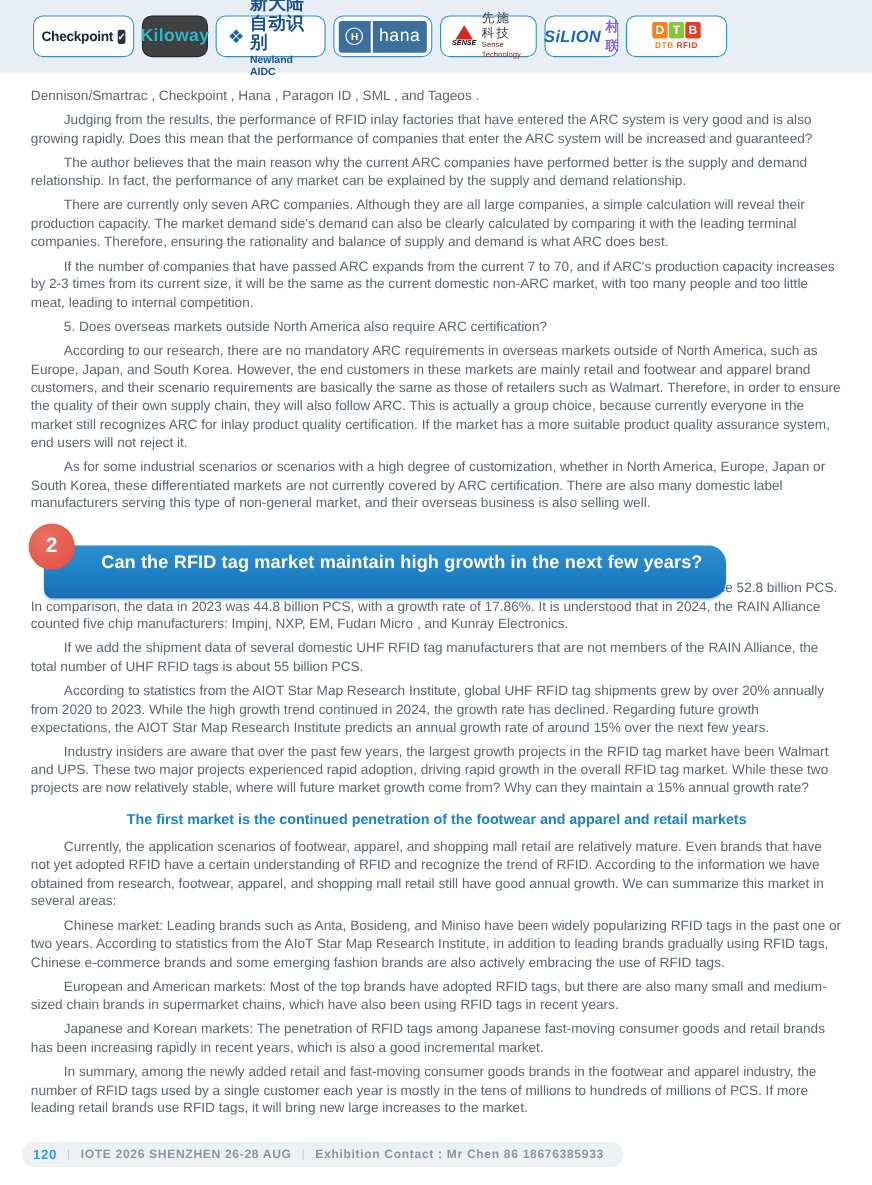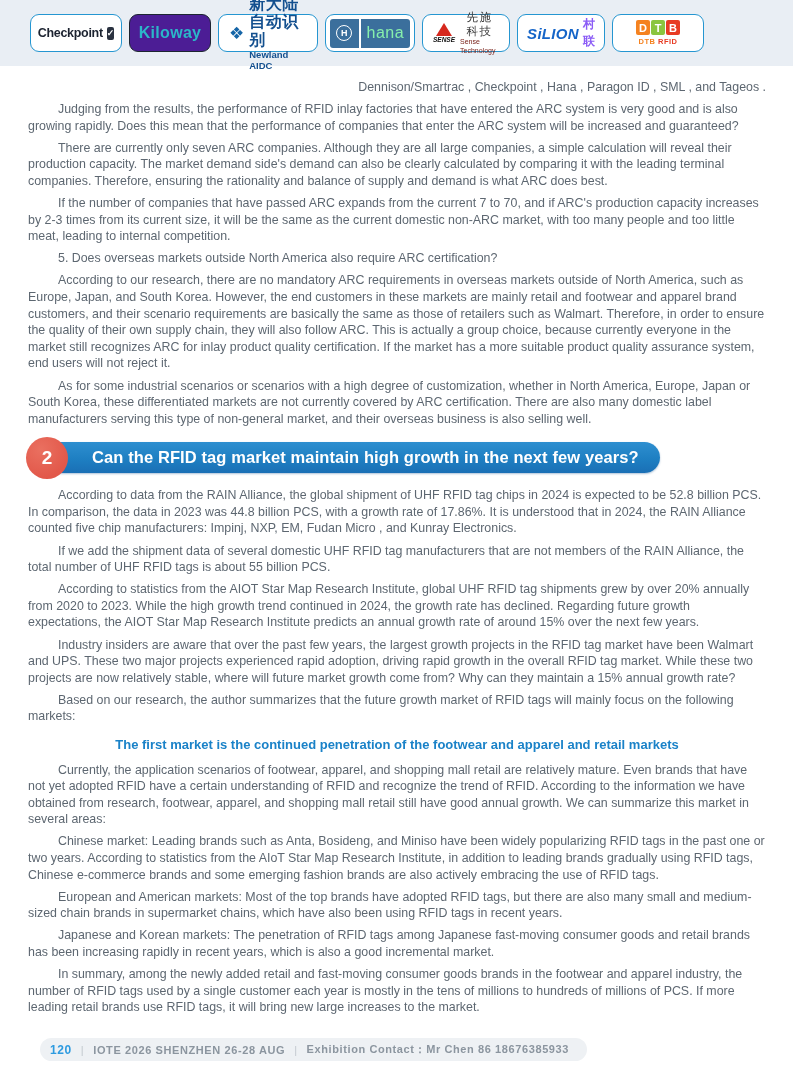--- a/index.html
+++ b/index.html
@@ -17,88 +17,88 @@
     display:flex; align-items:center; gap:7px; padding-left:30px;
   }
   .logo-card {
     background:#fff; border:1.5px solid var(--c-card-border,#2596d1);
     border-radius:9px; height:38px; display:flex; align-items:center; justify-content:center;
     padding:0 10px; flex:0 0 auto;
   }
   .lg-checkpoint { gap:4px; width:92px; }
   .lg-checkpoint .cp-text { font-size:12.5px; font-weight:bold; color:#1c2330; letter-spacing:-0.3px;text-align:right; }
   .cp-sq { width:13px; height:13px; background:#2a3240; border-radius:2px; color:#fff; font-size:9px; font-weight:bold; display:flex; align-items:center; justify-content:center; }
-  .lg-kiloway { background:#4c1d95; border-color:#1c2531; width:82px; }
+  .lg-kiloway { background:#404040; border-color:#1c2531; width:60px; }
   .lg-kiloway .kw-text { color:#2bb7c9; font-weight:bold; font-size:16px; letter-spacing:0.3px; }
   .lg-newland { gap:5px; width:100px; }
   .nl-diamond { color:#1565a7; font-size:17px; line-height:1; }
   .nl-col { display:flex; flex-direction:column; line-height:1.15; }
   .nl-cn { font-size:16px; font-weight:bold; color:#14508f; letter-spacing:0.5px; }
   .nl-en { font-size:9.5px; font-weight:bold; color:#14508f; }
   .lg-hana { padding:3px 4px; gap:2px; width:90px; }
   .hn-block { background:#3b6f9c; height:29px; display:flex; align-items:center; justify-content:center; }
   .hn-icon-block { width:29px; border-radius:3px 0 0 3px; }
   .hn-circle { width:16px; height:16px; border:1.5px solid #fff; border-radius:50%; color:#fff; font-size:9px; font-weight:bold; display:flex; align-items:center; justify-content:center; }
-  .hn-text-block { width:50px; border-radius:0 3px 3px 0; color:#86efac; font-size:16px; letter-spacing:0.5px; }
+  .hn-text-block { width:50px; border-radius:0 3px 3px 0; color:#ffffff; font-size:16px; letter-spacing:0.5px; }
   .lg-sense { gap:5px; width:88px; }
   .sn-col { display:flex; flex-direction:column; align-items:center; line-height:1; }
   .sn-tri { width:0; height:0; border-left:8px solid transparent; border-right:8px solid transparent; border-bottom:13px solid #d6281e; }
   .sn-brand { font-size:6.5px; font-weight:bold; font-style:italic; color:#111; margin-top:1px; }
   .sn-right { display:flex; flex-direction:column; line-height:1.2; }
-  .sn-cn { font-size:11.5px; color:#3a3a3a; letter-spacing:1.5px;text-align:center; }
+  .sn-cn { font-size:11.5px; color:#3a3a3a; letter-spacing:1.5px; }
   .sn-en { font-size:7px; color:#7a221a; }
-  .lg-silion { gap:4px; width:88px; }
+  .lg-silion { gap:4px; width:67px; }
   .sl-brand { font-size:15px; font-weight:bold; font-style:italic; color:#1565c8; letter-spacing:0.3px; }
   .sl-cn { font-size:12px; font-weight:bold; color:#8b5cf6; }
   .lg-dtb { width:92px; }
   .dtb-col { display:flex; flex-direction:column; align-items:center; gap:2px; }
   .dtb-row { display:flex; gap:1px; }
   .dtb-letter { width:14px; height:15px; border-radius:2px; color:#fff; font-size:11px; font-weight:bold; display:flex; align-items:center; justify-content:center; }
   .dtb-d { background:var(--c-dtb-orange,#f5821f); }
   .dtb-t { background:var(--c-dtb-green,#8bc53f); }
   .dtb-b { background:var(--c-dtb-red,#e83b23); }
   .dtb-sub { font-size:7.5px; font-weight:bold; letter-spacing:0.5px; }
   .dtb-sub .s1 { color:#f5821f; }
   .dtb-sub .s2 { color:#e83b23; }
 
   
   .content {
     padding:13px 27px 0 28px;
     color:var(--c-body-text,#5d6771);
     font-size:12.4px; line-height:16.6px;
   }
   .para { margin:0 0 5.5px 0; text-indent:30px; }
-  .top-block .para:first-child { text-indent:0;text-align:right; }
+  .top-block .para:first-child { text-indent:0; }
   .para-block { margin:0; }
 
   
   .section-heading { position:relative; height:42px; margin:10px 0 8px 0; }
   .sh-bar {
-    position:absolute; left:12px; top:5px; width:620px; height:31px;
+    position:absolute; left:12px; top:20px; width:620px; height:48px;
     background:linear-gradient(180deg,#2e8fd0 0%, var(--c-heading-bar,#1e7fc2) 55%, #1a6fb5 100%);
     border-radius:8px 16px 16px 8px;
     color:#fff; font-weight:bold; font-size:16.5px; line-height:31px;
     padding-left:52px; text-indent:0; letter-spacing:0.1px;
     box-shadow:0 1px 2px rgba(20,80,140,0.35);
   }
   .sh-circle {
     position:absolute; left:-2px; top:0; width:42px; height:42px; border-radius:50%;
     background:radial-gradient(circle at 35% 30%, #ea7060, var(--c-badge,#e2584a) 70%);
     color:#fff; font-weight:bold; font-size:19px;
     display:flex; align-items:center; justify-content:center;
   }
 
   .subheading {
     text-align:center; color:var(--c-subheading,#1a82c8);
     font-weight:bold; font-size:13px; margin:12px 0 8px 0; text-indent:0;
   }
 
   
   .footer {
-    position:absolute; left:40px; top:1038px;
+    position:absolute; left:20px; top:1038px;
     display:flex; align-items:center; gap:9px;
     background:#eef1f4; border-radius:12px; padding:4px 18px 4px 10px;
     font-size:11px; font-weight:bold; letter-spacing:0.6px;
   }
   .footer .page-num { color:var(--c-page-num,#2e9be0); font-size:12px; }
   .footer .sep { color:#c2c9cf; font-weight:normal; }
   .footer .evt { color:#8b959f; }
   .footer .contact { color:#8b959f; }
 </style>
 </head>
@@ -159,20 +159,21 @@
       </span>
     </div>
 
   </header>
 
   <main class="content">
 
     <div class="para-block top-block">
         <p class="para">Dennison/Smartrac , Checkpoint , Hana , Paragon ID , SML , and Tageos .</p>
         <p class="para">Judging from the results, the performance of RFID inlay factories that have entered the ARC system is very good and is also growing rapidly. Does this mean that the performance of companies that enter the ARC system will be increased and guaranteed?</p>
+        <p class="para">The author believes that the main reason why the current ARC companies have performed better is the supply and demand relationship. In fact, the performance of any market can be explained by the supply and demand relationship.</p>
         <p class="para">There are currently only seven ARC companies. Although they are all large companies, a simple calculation will reveal their production capacity. The market demand side's demand can also be clearly calculated by comparing it with the leading terminal companies. Therefore, ensuring the rationality and balance of supply and demand is what ARC does best.</p>
         <p class="para">If the number of companies that have passed ARC expands from the current 7 to 70, and if ARC's production capacity increases by 2-3 times from its current size, it will be the same as the current domestic non-ARC market, with too many people and too little meat, leading to internal competition.</p>
         <p class="para">5. Does overseas markets outside North America also require ARC certification?</p>
         <p class="para">According to our research, there are no mandatory ARC requirements in overseas markets outside of North America, such as Europe, Japan, and South Korea. However, the end customers in these markets are mainly retail and footwear and apparel brand customers, and their scenario requirements are basically the same as those of retailers such as Walmart. Therefore, in order to ensure the quality of their own supply chain, they will also follow ARC. This is actually a group choice, because currently everyone in the market still recognizes ARC for inlay product quality certification. If the market has a more suitable product quality assurance system, end users will not reject it.</p>
         <p class="para">As for some industrial scenarios or scenarios with a high degree of customization, whether in North America, Europe, Japan or South Korea, these differentiated markets are not currently covered by ARC certification. There are also many domestic label manufacturers serving this type of non-general market, and their overseas business is also selling well.</p>
       </div>
 
     <div class="section-heading">
       <div class="sh-bar">
         <span>Can the RFID tag market maintain high growth in the next few years?</span>
@@ -180,21 +181,20 @@
       <div class="sh-circle">
         <span>2</span>
       </div>
     </div>
 
     <div class="para-block">
         <p class="para">According to data from the RAIN Alliance, the global shipment of UHF RFID tag chips in 2024 is expected to be 52.8 billion PCS. In comparison, the data in 2023 was 44.8 billion PCS, with a growth rate of 17.86%. It is understood that in 2024, the RAIN Alliance counted five chip manufacturers: Impinj, NXP, EM, Fudan Micro , and Kunray Electronics.</p>
         <p class="para">If we add the shipment data of several domestic UHF RFID tag manufacturers that are not members of the RAIN Alliance, the total number of UHF RFID tags is about 55 billion PCS.</p>
         <p class="para">According to statistics from the AIOT Star Map Research Institute, global UHF RFID tag shipments grew by over 20% annually from 2020 to 2023. While the high growth trend continued in 2024, the growth rate has declined. Regarding future growth expectations, the AIOT Star Map Research Institute predicts an annual growth rate of around 15% over the next few years.</p>
         <p class="para">Industry insiders are aware that over the past few years, the largest growth projects in the RFID tag market have been Walmart and UPS. These two major projects experienced rapid adoption, driving rapid growth in the overall RFID tag market. While these two projects are now relatively stable, where will future market growth come from? Why can they maintain a 15% annual growth rate?</p>
-        <p class="para">Based on our research, the author summarizes that the future growth market of RFID tags will mainly focus on the following markets:</p>
       </div>
 
     <h3 class="subheading">The first market is the continued penetration of the footwear and apparel and retail markets</h3>
 
     <div class="para-block">
         <p class="para">Currently, the application scenarios of footwear, apparel, and shopping mall retail are relatively mature. Even brands that have not yet adopted RFID have a certain understanding of RFID and recognize the trend of RFID. According to the information we have obtained from research, footwear, apparel, and shopping mall retail still have good annual growth. We can summarize this market in several areas:</p>
         <p class="para">Chinese market: Leading brands such as Anta, Bosideng, and Miniso have been widely popularizing RFID tags in the past one or two years. According to statistics from the AIoT Star Map Research Institute, in addition to leading brands gradually using RFID tags, Chinese e-commerce brands and some emerging fashion brands are also actively embracing the use of RFID tags.</p>
         <p class="para">European and American markets: Most of the top brands have adopted RFID tags, but there are also many small and medium-sized chain brands in supermarket chains, which have also been using RFID tags in recent years.</p>
         <p class="para">Japanese and Korean markets: The penetration of RFID tags among Japanese fast-moving consumer goods and retail brands has been increasing rapidly in recent years, which is also a good incremental market.</p>
         <p class="para">In summary, among the newly added retail and fast-moving consumer goods brands in the footwear and apparel industry, the number of RFID tags used by a single customer each year is mostly in the tens of millions to hundreds of millions of PCS. If more leading retail brands use RFID tags, it will bring new large increases to the market.</p>

